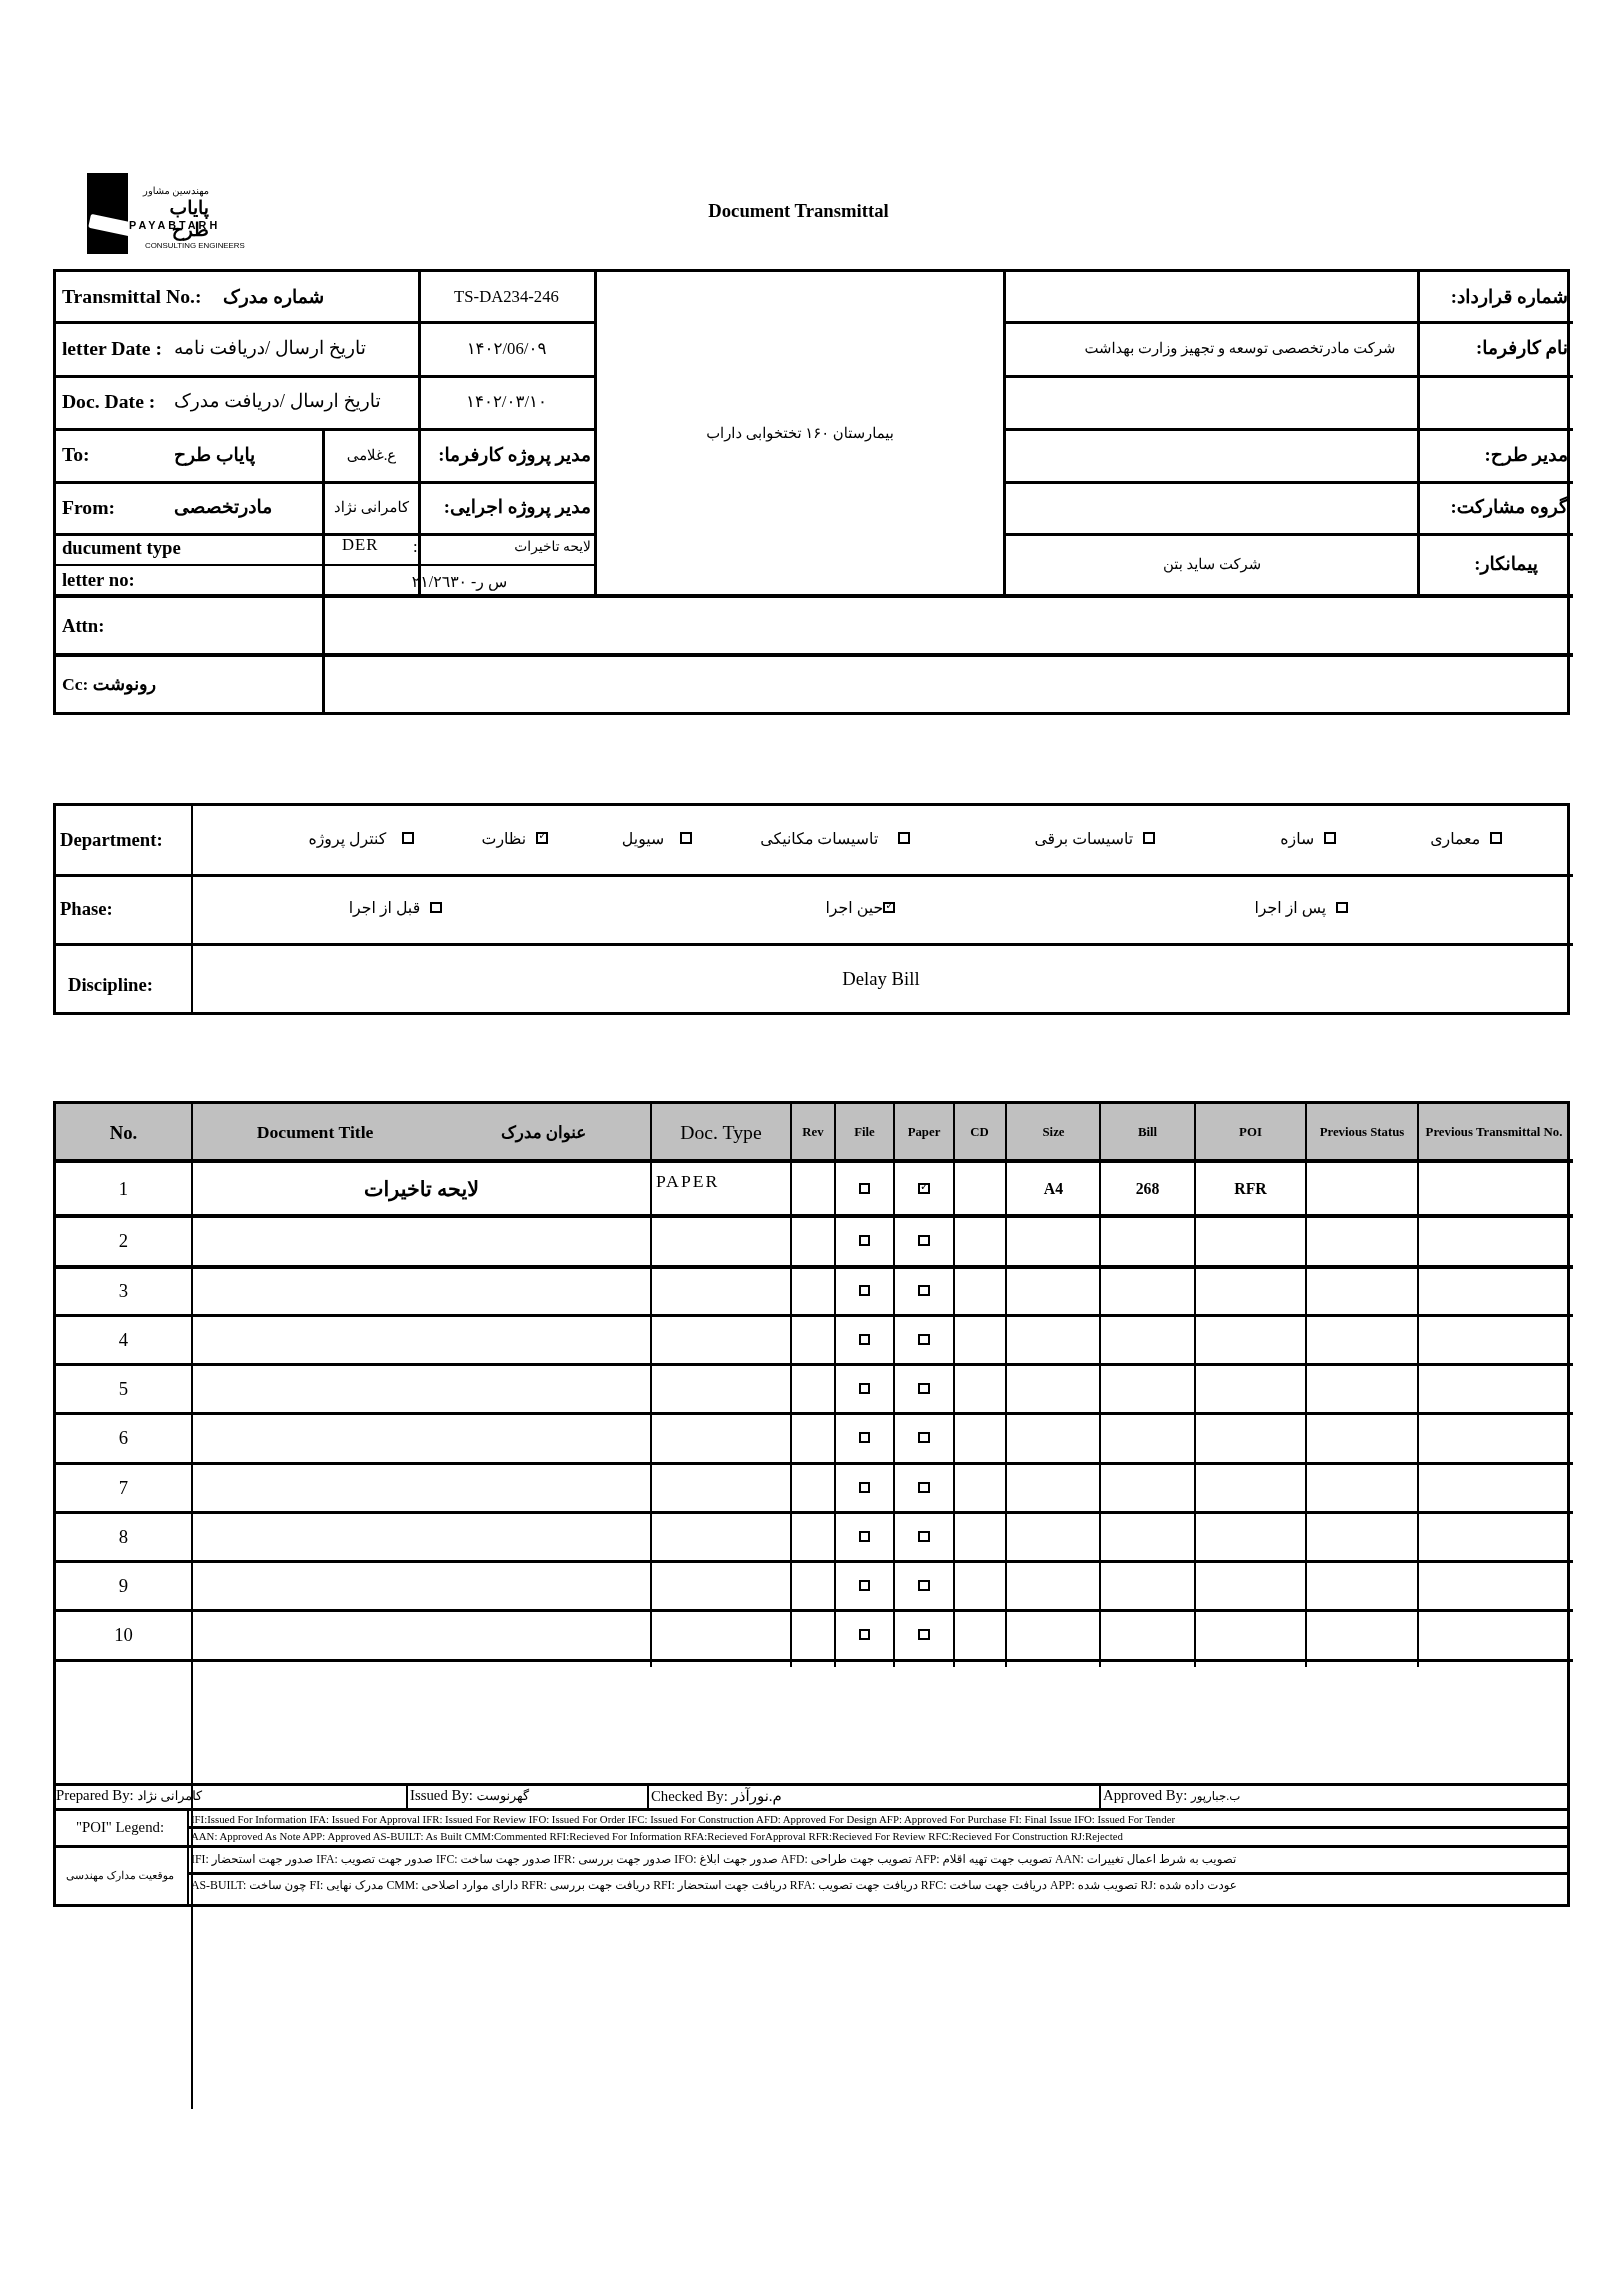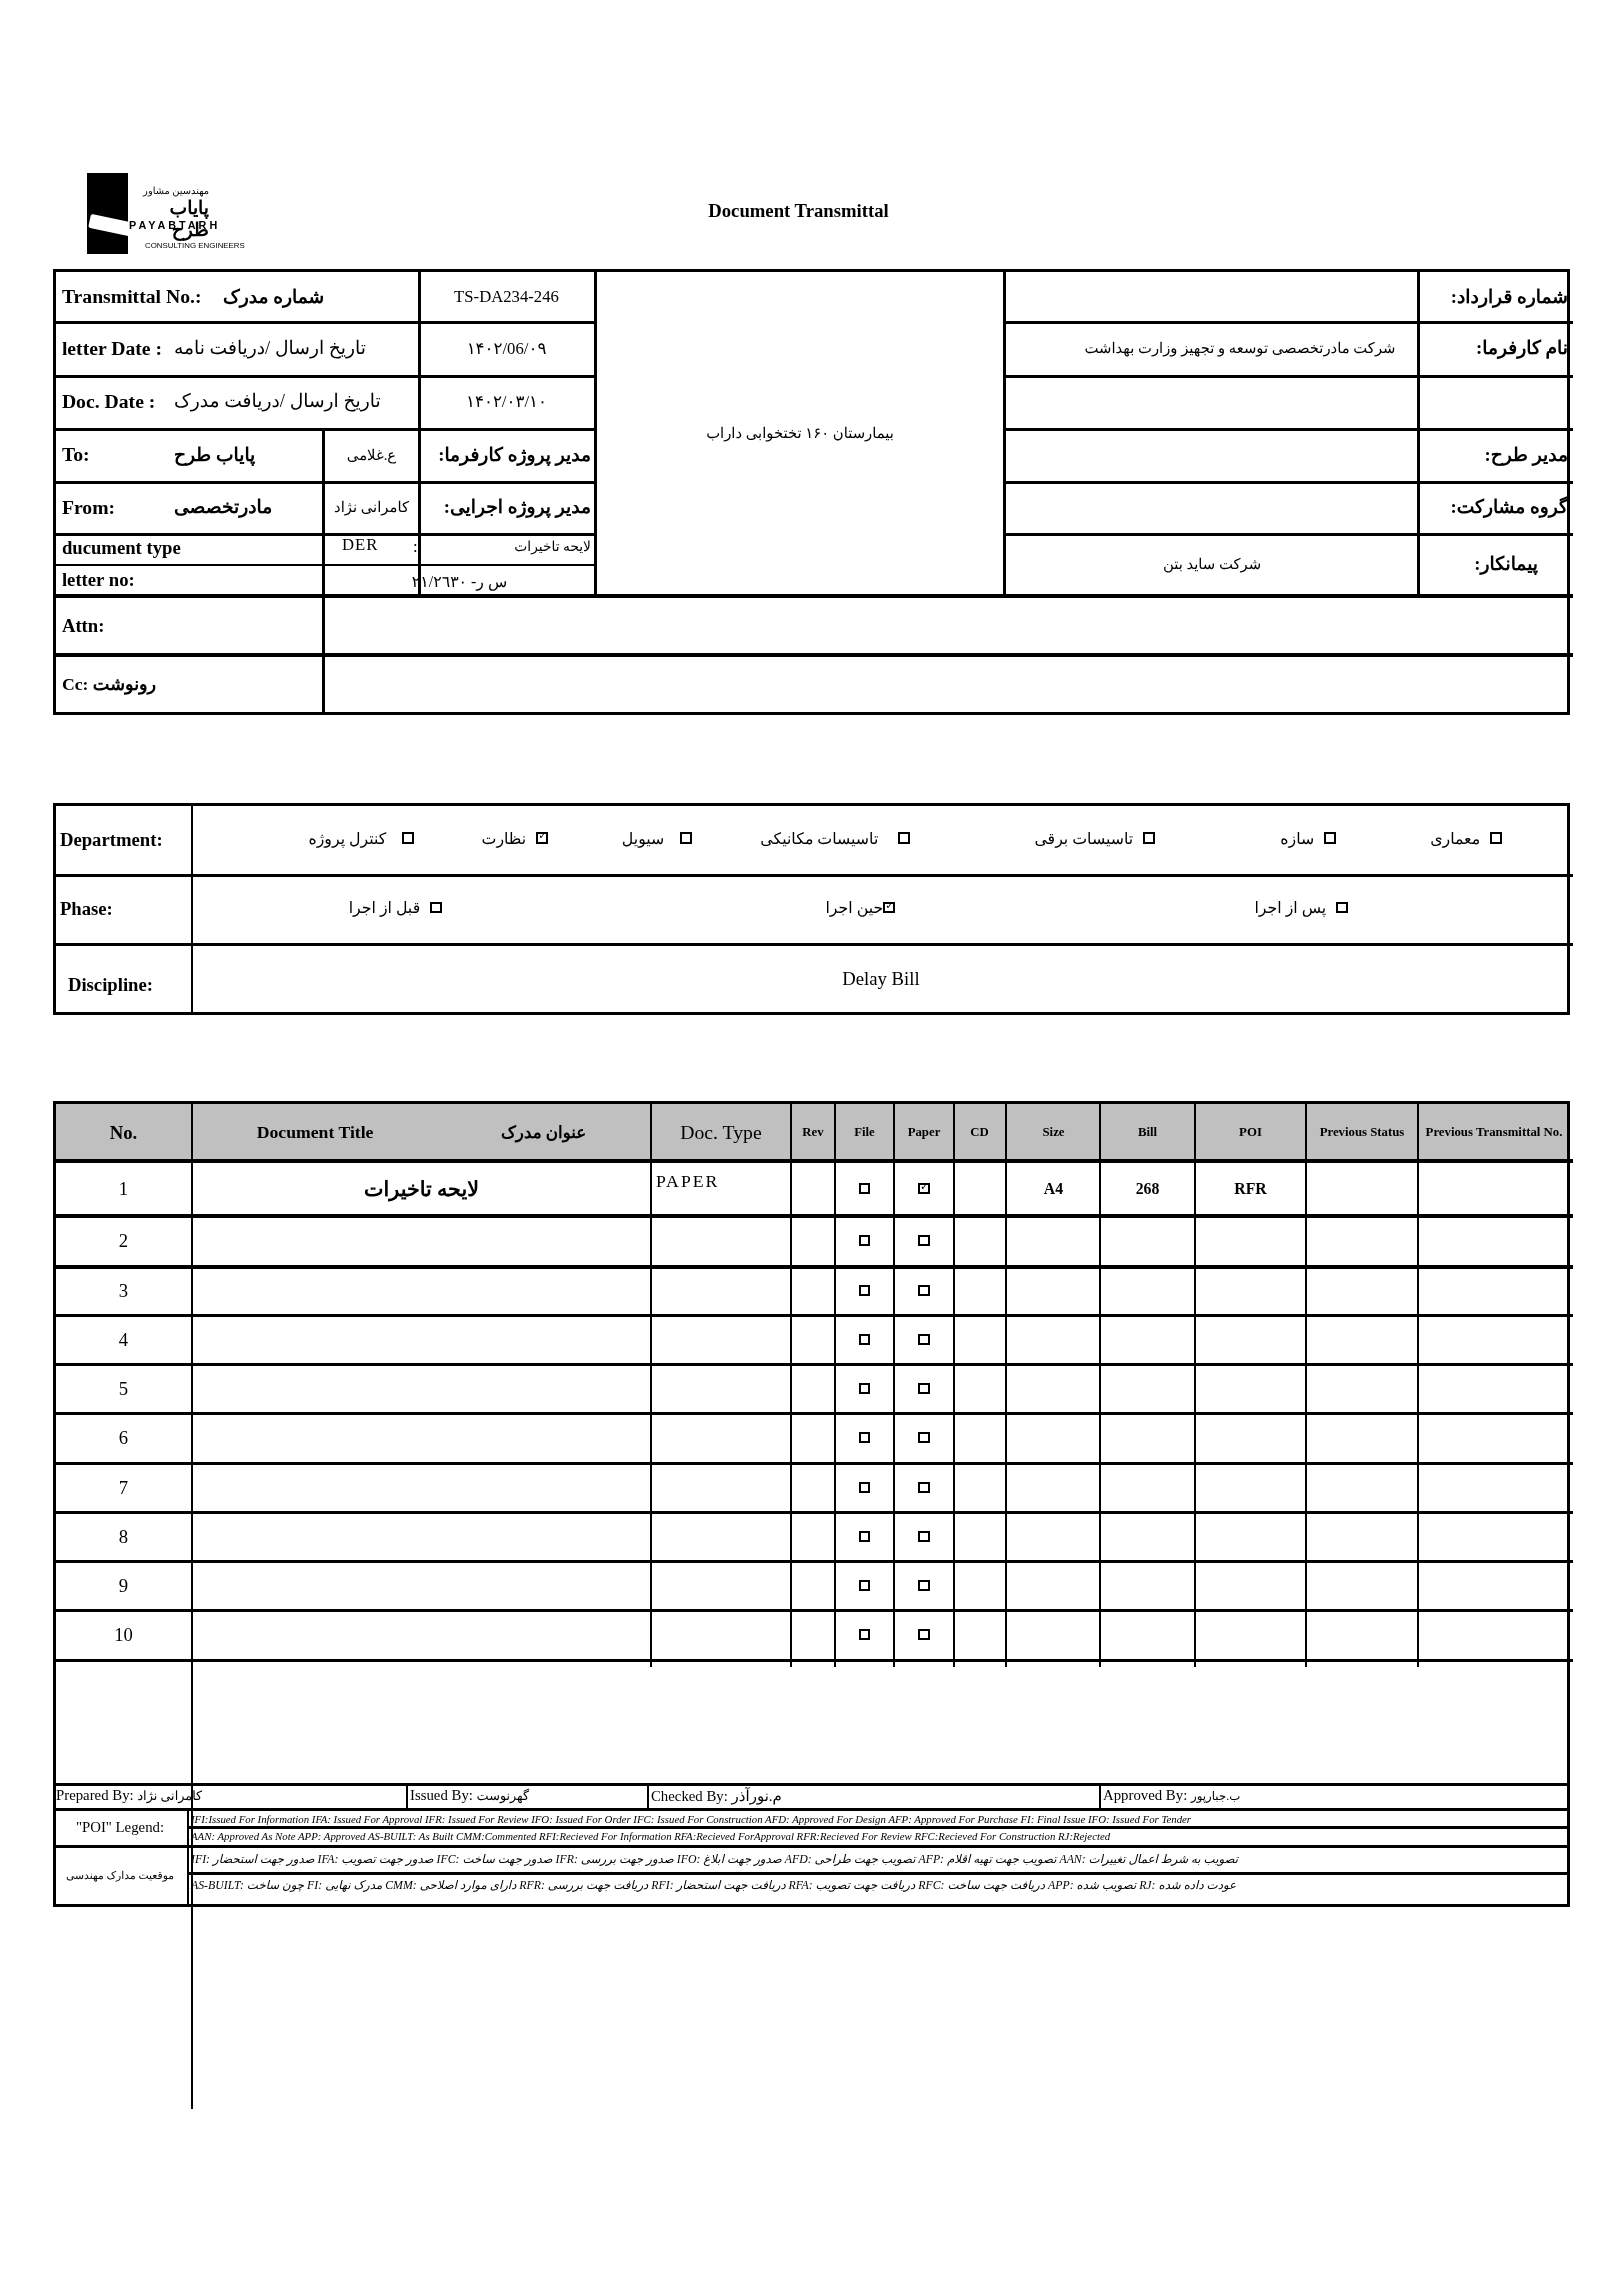--- a/index.html
+++ b/index.html
@@ -30,21 +30,21 @@
   .cb.checked::after { content:"✓"; position:absolute; left:0px; top:-4.9px; font-size:10.8px; font-family:"DejaVu Sans",sans-serif; }
   .opt { position:absolute; font-size:15.8px; direction:rtl; white-space:nowrap; display:flex; align-items:center; gap:10px; }
 
   
   .t3 { position:absolute; left:53px; top:1101px; width:1517px; height:806px; border:3.9px solid #000; box-sizing:border-box; }
   .grid-head { position:absolute; left:0; top:0; height:57px; width:100%; background:#c0c0c0; }
   .hc { position:absolute; top:0; height:57px; display:flex; align-items:center; justify-content:center; text-align:center; font-size:12.8px; line-height:1.15; box-sizing:border-box; }
   .rc { position:absolute; display:flex; align-items:center; justify-content:center; box-sizing:border-box; }
 
   .sig { position:absolute; font-size:14.8px; white-space:nowrap; }
-  .legend-line { position:absolute; font-size:10.8px; white-space:nowrap;font-style:italic; }
+  .legend-line { position:absolute; font-size:10.8px; white-space:nowrap; }
 </style>
 </head>
 <body>
 
 <div class="abs logo-box">
     <div class="stroke"></div>
   </div>
 <div class="abs logo-fa-small rtl">مهندسین مشاور</div>
 <div class="abs logo-fa-big rtl">پایاب طرح</div>
 <div class="abs logo-en">PAYABTARH</div>

